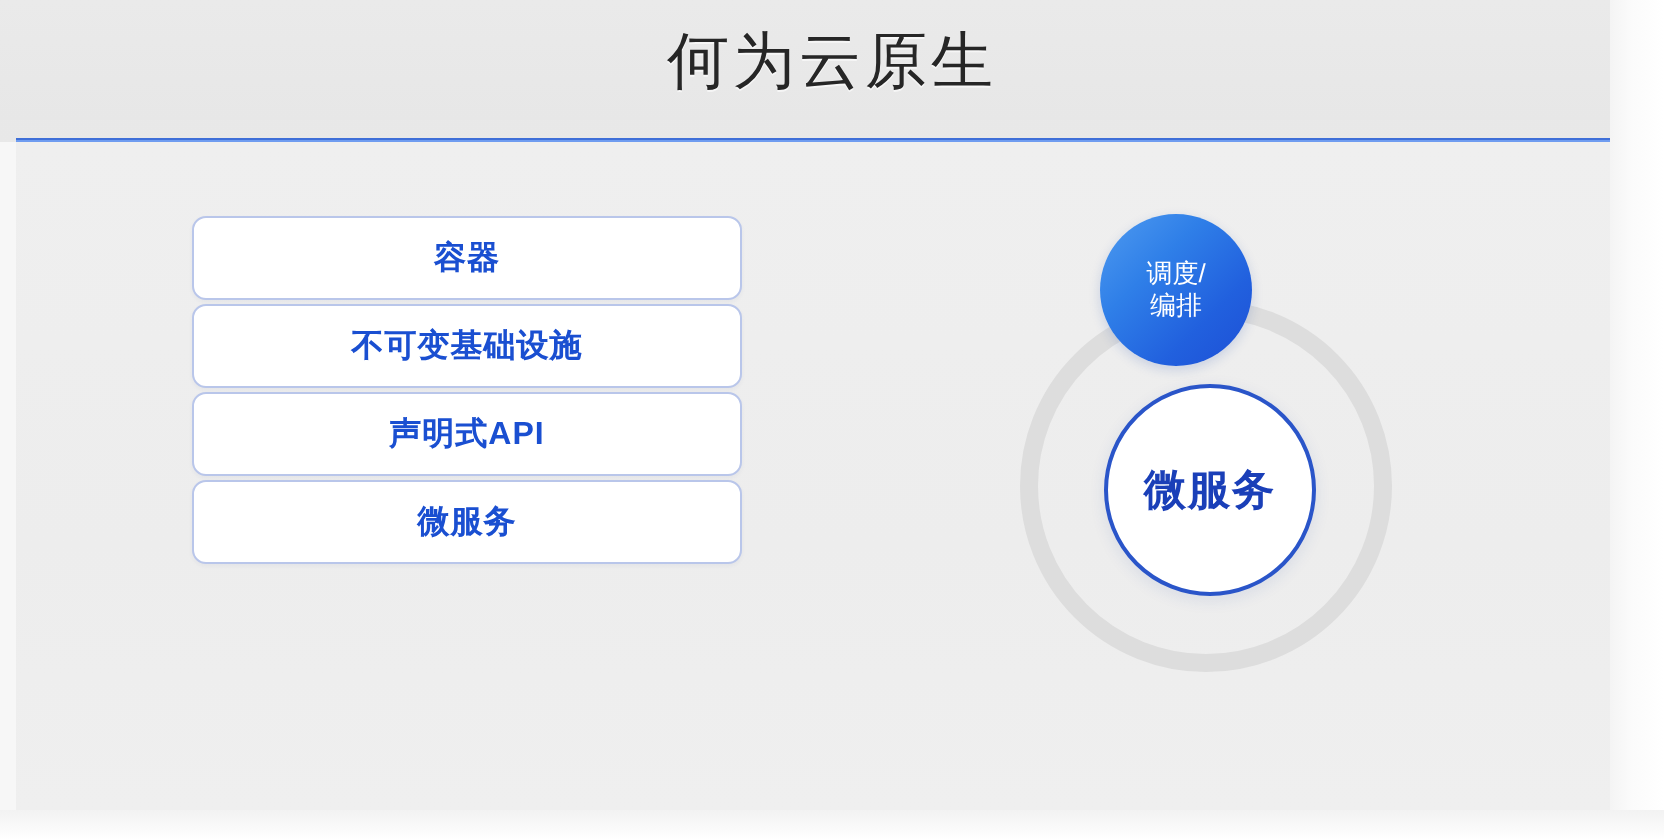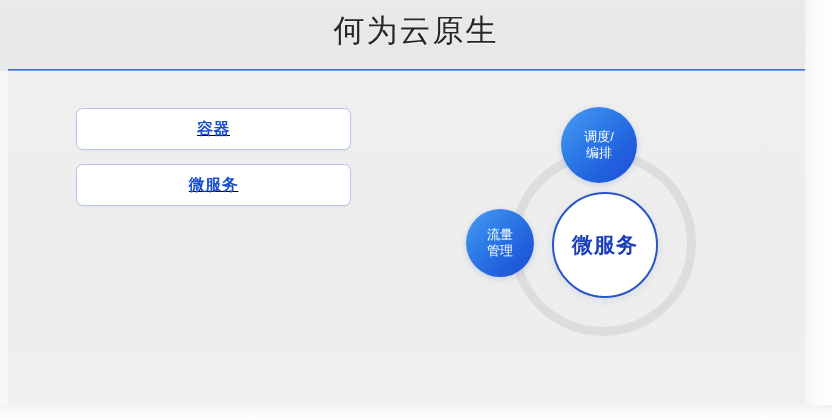--- a/index.html
+++ b/index.html
@@ -85,27 +85,26 @@
   .edge-left {
     position: absolute;
     left: 0; top: 71px;
     width: 8px; height: 334px;
     background: #f7f7f7;
   }
 
   
   .card-list {
     position: absolute;
-    left: 76px;
+    left: 96px;
     top: 108px;
     width: 275px;
     display: flex;
     flex-direction: column;
-    gap: 14px;
-    text-decoration: underline;
+    gap: 2px;
   }
   .card {
     height: 42px;
     box-sizing: border-box;
     background: #ffffff;
     border: 1px solid #b9c6ea;
     border-radius: 7px;
     display: flex;
     align-items: center;
     justify-content: center;
@@ -147,21 +146,21 @@
     text-align: center;
     color: #ffffff;
     font-size: 13px;
     font-weight: 500;
     line-height: 1.25;
     background: linear-gradient(135deg, #4f9bf0 0%, #2f7fe8 35%, #2160de 70%, #1d4fd6 100%);
     box-shadow: 0 2px 6px rgba(30,70,170,.18);
   }
 
   .node-top {
-    left: 106px; top: 17px;
+    left: 95px; top: 17px;
     width: 76px; height: 76px;
   }
   .node-right {
     left: 213px; top: 115px;
     width: 78px; height: 78px;
   }
   .node-bottom {
     left: 110px; top: 212px;
     width: 76px; height: 76px;
   }
@@ -204,38 +203,43 @@
   <div class="edge-left"></div>
   <div class="edge-right"></div>
   <div class="edge-bottom"></div>
 
   <div class="card-list">
 
     <div class="card">
       <span class="card-label">容器</span>
     </div>
 
-
+    <div class="card">
+      <span class="card-label">不可变基础设施</span>
+    </div>
+
+    <div class="card">
+      <span class="card-label">声明式API</span>
+    </div>
 
 
     <div class="card">
       <span class="card-label">微服务</span>
     </div>
 
   </div>
 
   <div class="diagram">
 
     <div class="ring"></div>
 
     <div class="node node-top">调度/<br>编排</div>
 
 
 
-    <div class="node node-left">流量<br>管理</div>
 
     <div class="node-center">
       <span class="node-center-label">微服务</span>
     </div>
 
   </div>
 
 </div>
 
 </body></html>

